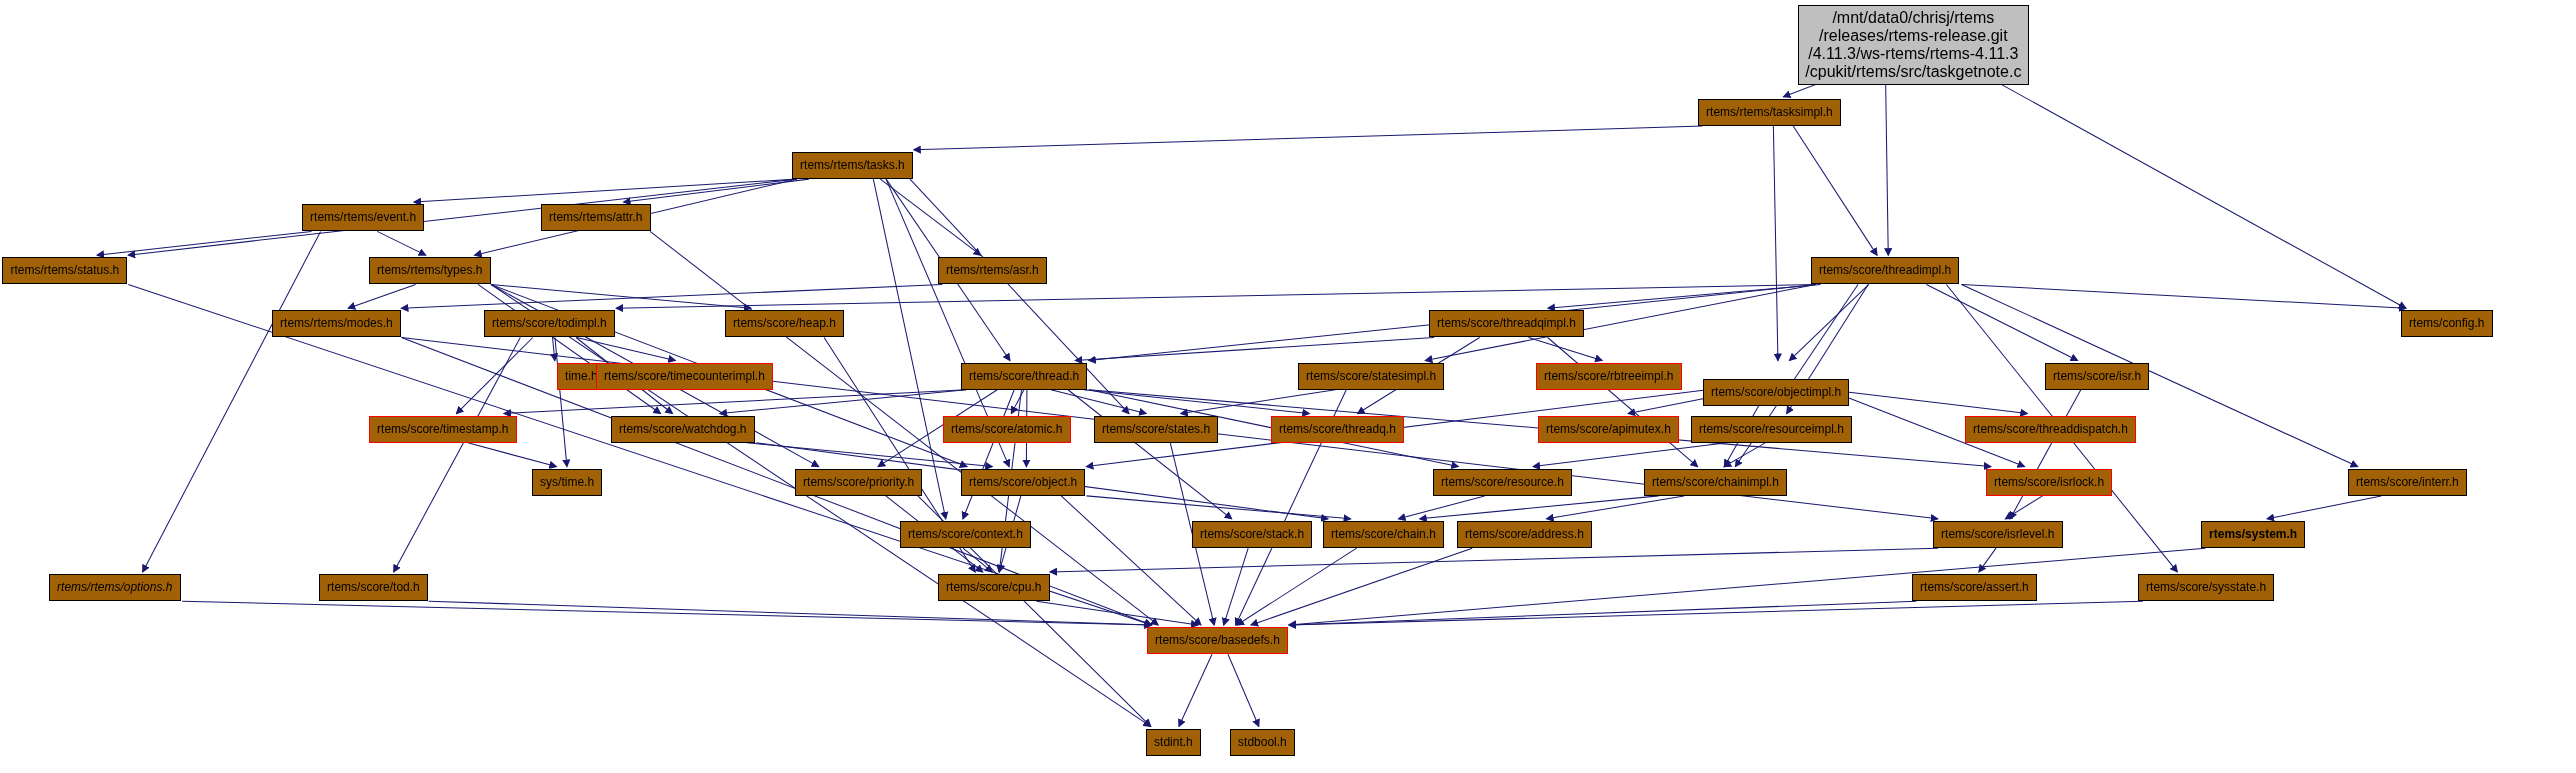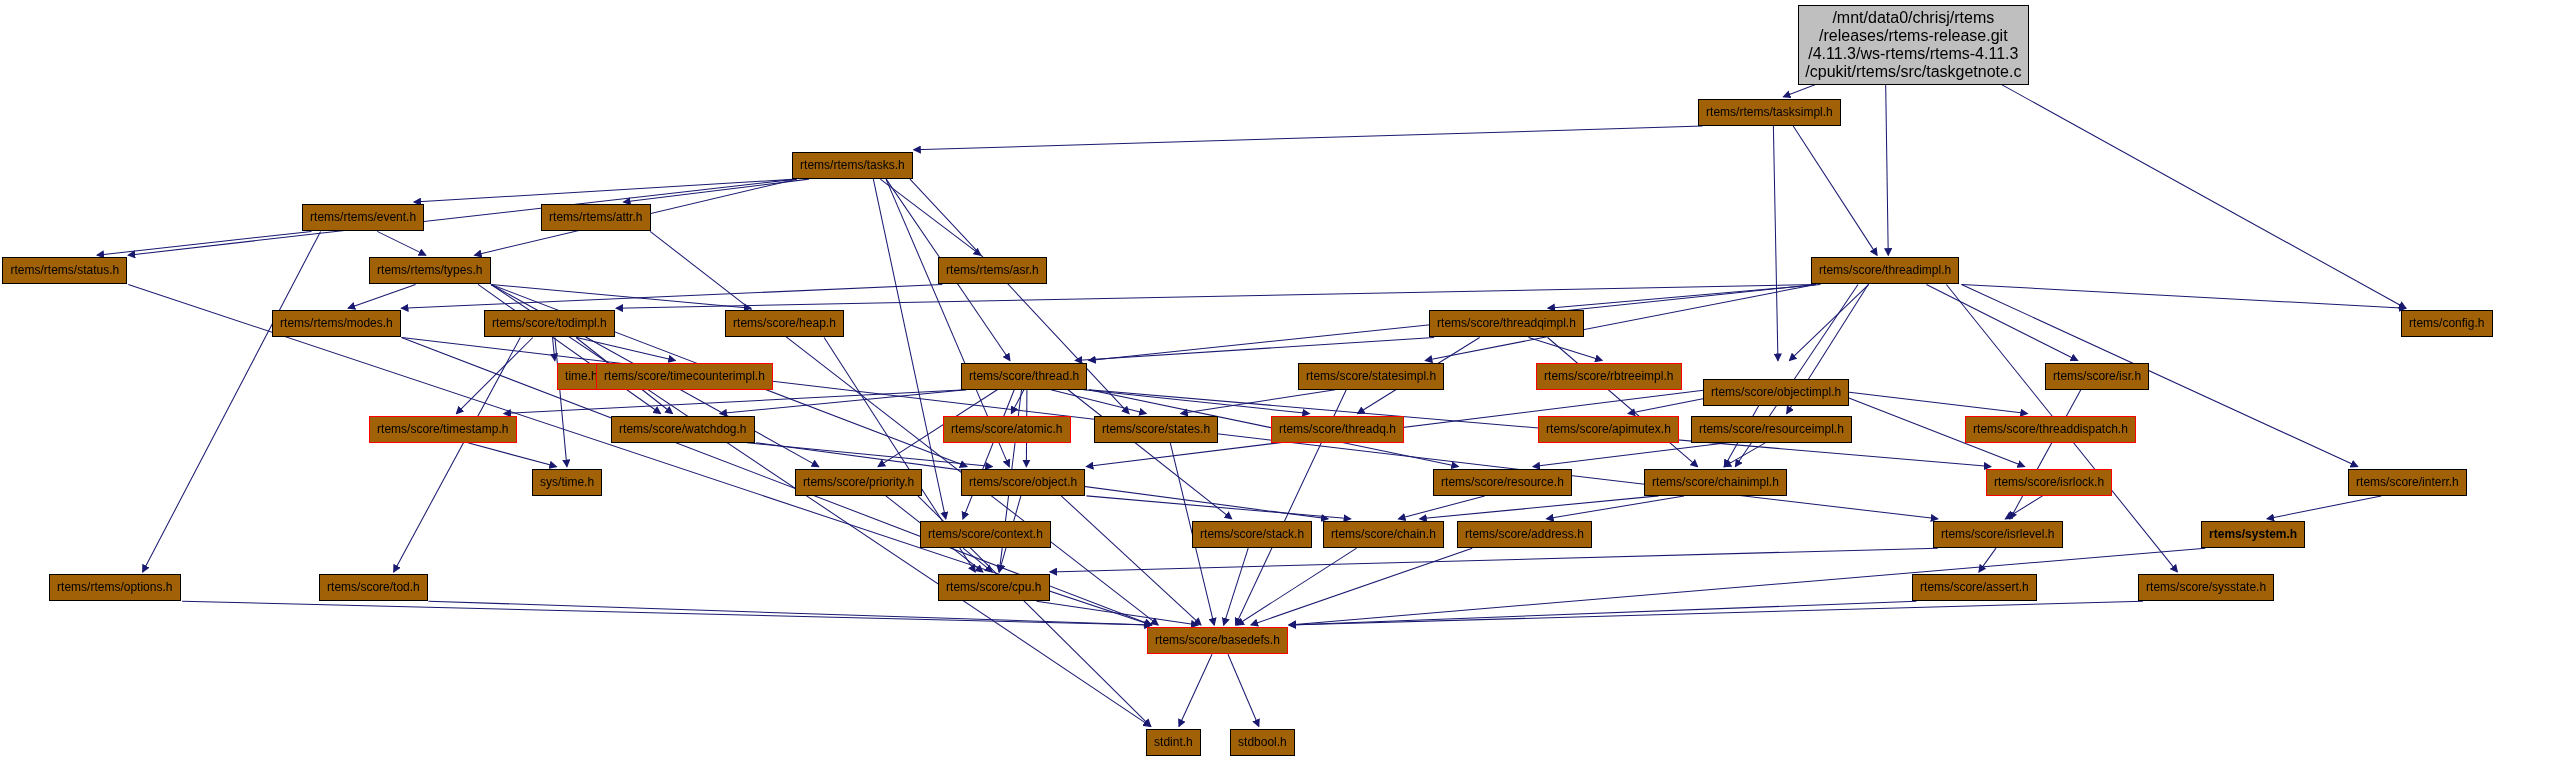--- a/index.html
+++ b/index.html
@@ -165,27 +165,27 @@
     <div class="node truncated" style="left: 1538px; top: 416px;">rtems/score/apimutex.h</div>
     <div class="node" style="left: 1691px; top: 416px; text-align: right;">rtems/score/resourceimpl.h</div>
     <div class="node truncated" style="left: 1965px; top: 416px;">rtems/score/threaddispatch.h</div>
     <div class="node plainleaf" style="left: 532px; top: 469px;">sys/time.h</div>
     <div class="node" style="left: 795px; top: 469px;">rtems/score/priority.h</div>
     <div class="node" style="left: 961px; top: 469px;">rtems/score/object.h</div>
     <div class="node" style="left: 1433px; top: 469px;">rtems/score/resource.h</div>
     <div class="node" style="left: 1644px; top: 469px;">rtems/score/chainimpl.h</div>
     <div class="node truncated" style="left: 1986px; top: 469px;">rtems/score/isrlock.h</div>
     <div class="node" style="left: 2348px; top: 469px;">rtems/score/interr.h</div>
-    <div class="node" style="left: 920px; top: 521px;">rtems/score/context.h</div>
+    <div class="node" style="left: 900px; top: 521px;">rtems/score/context.h</div>
     <div class="node" style="left: 1192px; top: 521px;">rtems/score/stack.h</div>
     <div class="node" style="left: 1323px; top: 521px;">rtems/score/chain.h</div>
     <div class="node" style="left: 1457px; top: 521px;">rtems/score/address.h</div>
     <div class="node" style="left: 1933px; top: 521px;">rtems/score/isrlevel.h</div>
     <div class="node" style="left: 2201px; top: 521px; font-weight: bold;">rtems/system.h</div>
-    <div class="node" style="left: 49px; top: 574px;">rtems/rtems/options.h</div>
+    <div class="node" style="left: 49px; top: 574px; font-style: italic;">rtems/rtems/options.h</div>
     <div class="node" style="left: 319px; top: 574px;">rtems/score/tod.h</div>
     <div class="node" style="left: 938px; top: 574px;">rtems/score/cpu.h</div>
     <div class="node" style="left: 1912px; top: 574px;">rtems/score/assert.h</div>
     <div class="node" style="left: 2138px; top: 574px;">rtems/score/sysstate.h</div>
     <div class="node truncated" style="left: 1147px; top: 627px;">rtems/score/basedefs.h</div>
     <div class="node plainleaf" style="left: 1146px; top: 729px;">stdint.h</div>
     <div class="node plainleaf" style="left: 1230px; top: 729px;">stdbool.h</div>
   </div>
 
 

